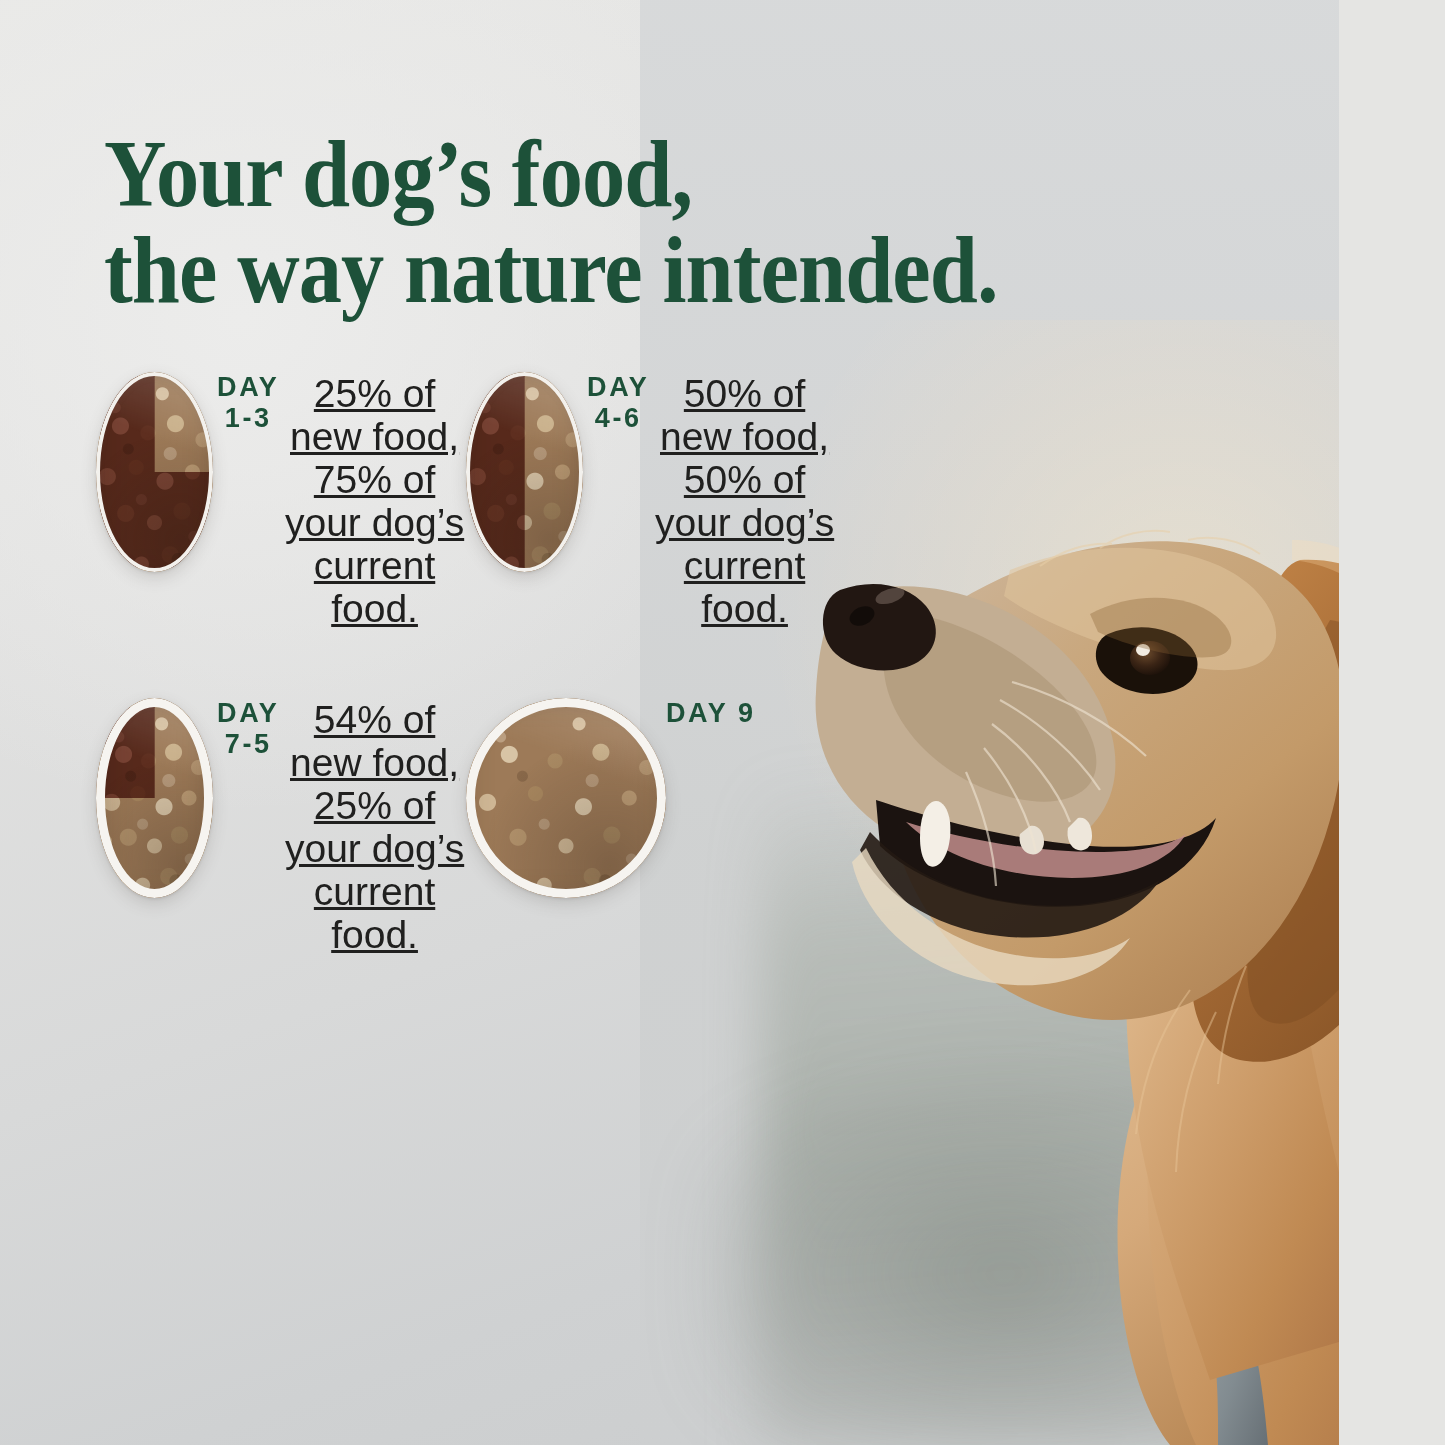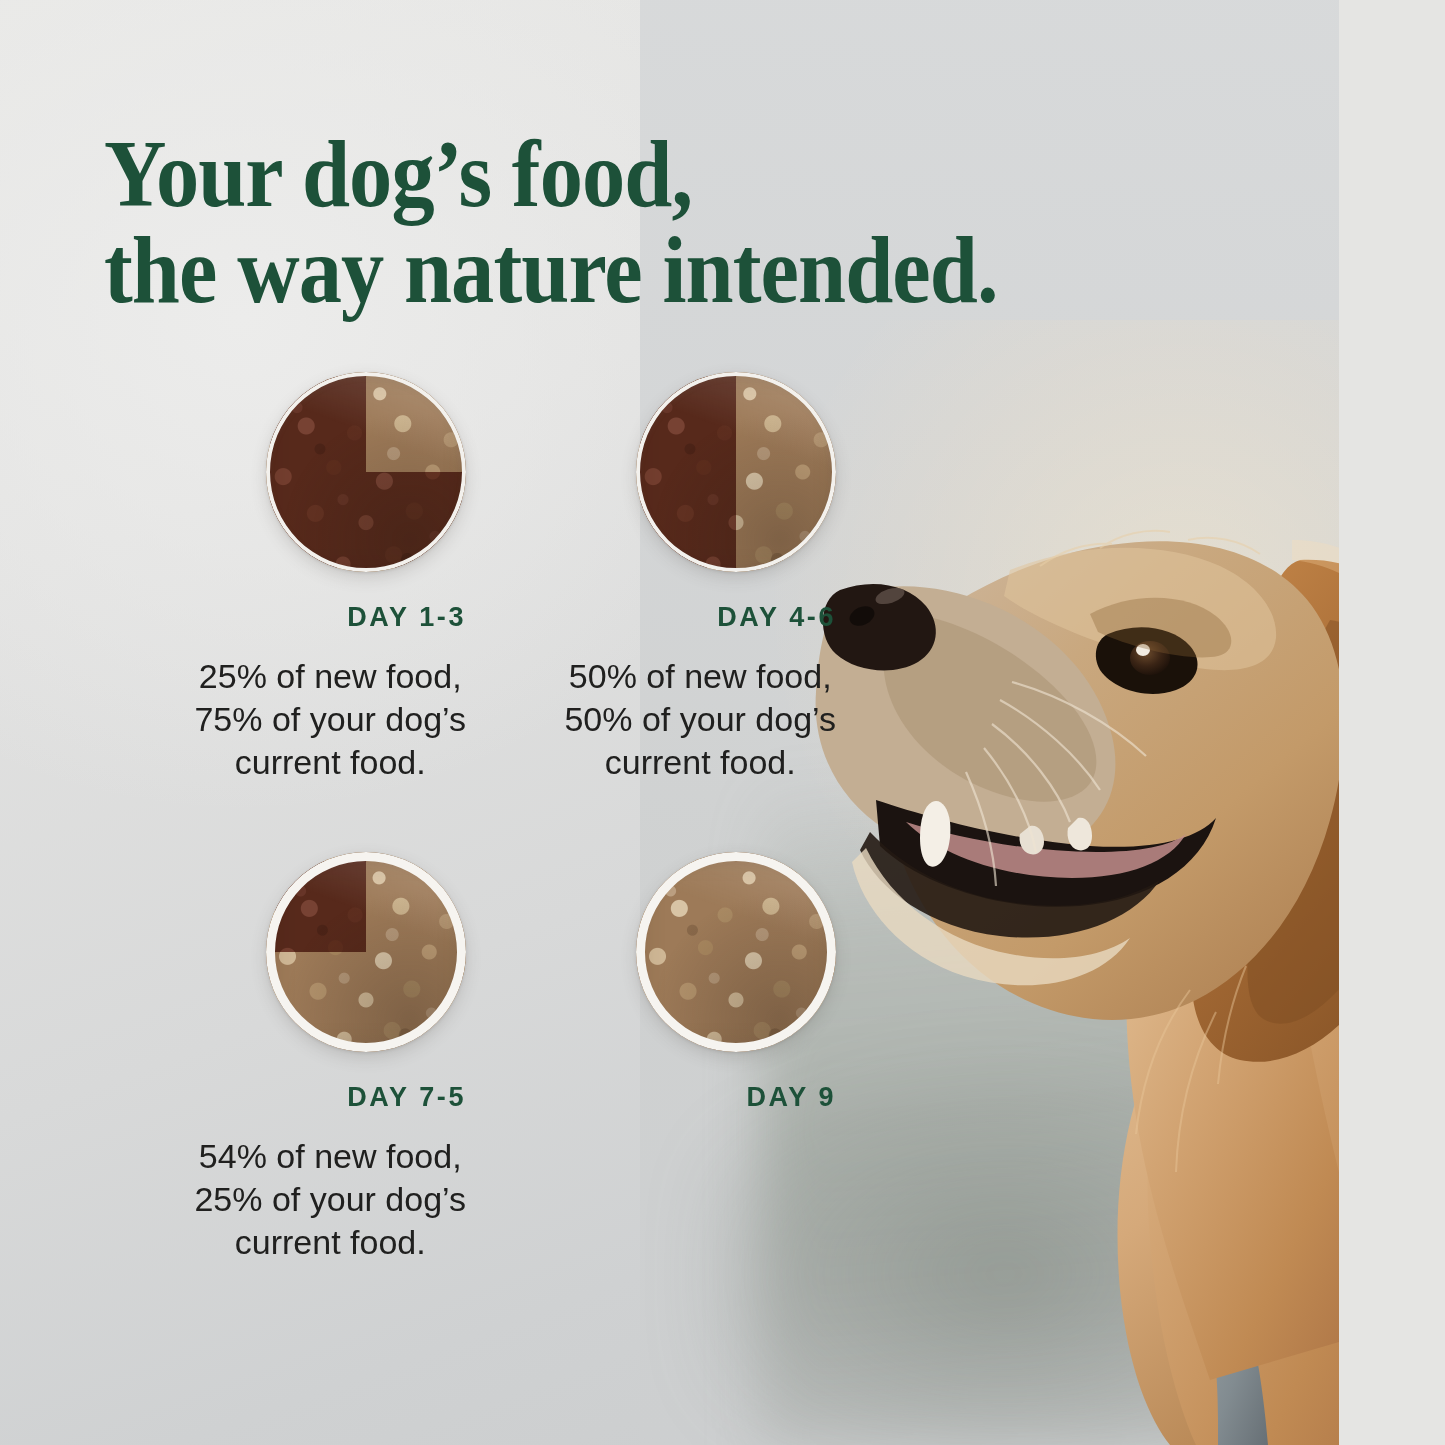--- a/index.html
+++ b/index.html
@@ -80,22 +80,22 @@
   .steps {
     position: absolute;
     left: 96px;
     top: 372px;
     width: 740px;
   }
   .step-row { display: flex; }
   .step {
     width: 370px;
     display: flex;
-    flex-direction: column;
-    align-items: flex-end;
+    flex-direction: row;
+    align-items: flex-start;
   }
 
   .bowl-wrap {
     position: relative;
     width: 200px;
     height: 200px;
     margin-bottom: 30px;
   }
 
   .bowl {
@@ -215,24 +215,25 @@
   .day-label {
     color: #1d5139;
     font-size: 27px;
     font-weight: bold;
     letter-spacing: 2.6px;
     margin-bottom: 22px;
     text-align: center;
   }
   .desc {
     color: #20201f;
-    font-size: 34px;
+    font-size: 39px;
     line-height: 43px;
     text-align: center;
     white-space: pre-line;
+    text-decoration: underline;
   }
 
   .row-gap { height: 68px; }
 </style>
 </head>
 <body>
 
 <div id="poster">
 
   <div class="photo-layer">

